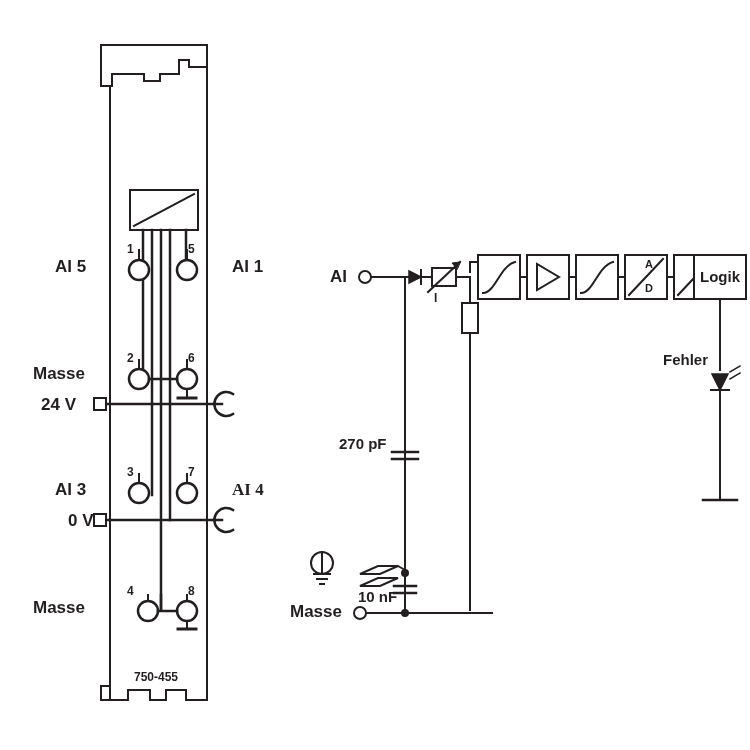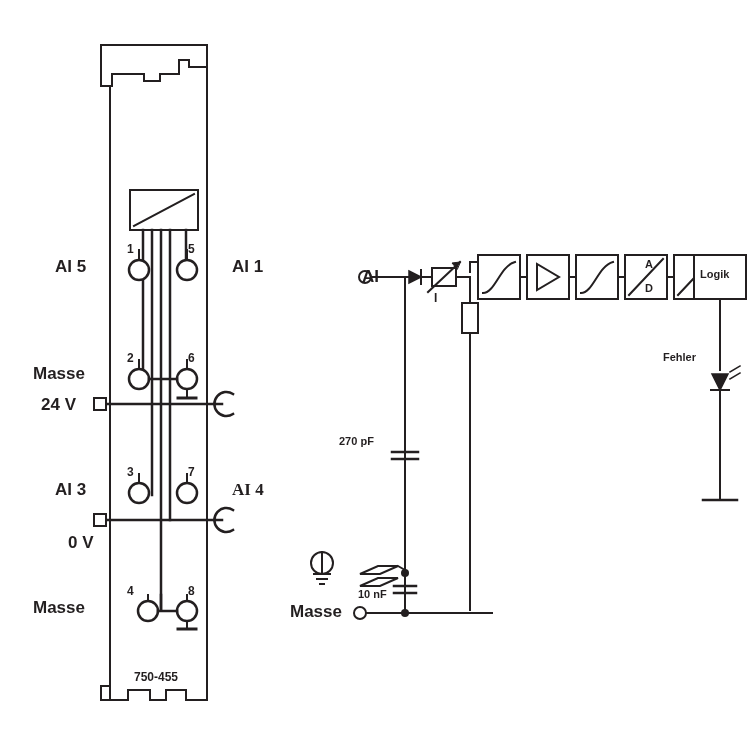--- a/index.html
+++ b/index.html
@@ -23,21 +23,21 @@
     height: 750px;
   }
   .lbl {
     position: absolute;
     font-family: "Liberation Sans", sans-serif;
     color: #231f20;
     white-space: nowrap;
     line-height: 1;
   }
   .lbl-big { font-size: 17px; font-weight: 700; }
-  .lbl-mid { font-size: 11px; font-weight: 700; }
+  .lbl-mid { font-size: 15px; font-weight: 700; }
   .lbl-sm  { font-size: 12px; font-weight: 700; }
   .lbl-xs  { font-size: 11px; font-weight: 700; }
 </style>
 </head>
 <body>
 
 <svg id="canvas" viewBox="0 0 750 750">
   <g fill="none" stroke="#231f20" stroke-width="2" stroke-linecap="square">
 
     <g stroke-width="2">
@@ -221,35 +221,35 @@
 
   </g>
 </svg>
 
 <div class="lbl lbl-big" style="left:55px; top:258px;">AI 5</div>
 <div class="lbl lbl-big" style="left:232px; top:258px;">AI 1</div>
 <div class="lbl lbl-big" style="left:33px; top:365px;">Masse</div>
 <div class="lbl lbl-big" style="left:41px; top:396px;">24 V</div>
 <div class="lbl lbl-big" style="left:55px; top:481px;">AI 3</div>
 <div class="lbl lbl-big" style="left:232px; top:481px;font-family:Liberation Serif, serif;">AI 4</div>
-<div class="lbl lbl-big" style="left:68px; top:512px;margin-top:22px;">0 V</div>
+<div class="lbl lbl-big" style="left:68px; top:512px;">0 V</div>
 <div class="lbl lbl-big" style="left:33px; top:599px;">Masse</div>
 
 <div class="lbl lbl-sm" style="left:127px; top:243px;">1</div>
 <div class="lbl lbl-sm" style="left:188px; top:243px;">5</div>
 <div class="lbl lbl-sm" style="left:127px; top:352px;">2</div>
 <div class="lbl lbl-sm" style="left:188px; top:352px;">6</div>
 <div class="lbl lbl-sm" style="left:127px; top:466px;">3</div>
 <div class="lbl lbl-sm" style="left:188px; top:466px;">7</div>
 <div class="lbl lbl-sm" style="left:127px; top:585px;">4</div>
 <div class="lbl lbl-sm" style="left:188px; top:585px;">8</div>
 
 <div class="lbl lbl-sm" style="left:134px; top:646px;margin-top:25px;">750-455</div>
 
-<div class="lbl lbl-big" style="left:330px; top:268px;margin-left:32px;">AI</div>
+<div class="lbl lbl-big" style="left:330px; top:268px;">AI</div>
 <div class="lbl lbl-sm" style="left:434px; top:292px;">I</div>
 <div class="lbl lbl-xs" style="left:645px; top:259px;">A</div>
 <div class="lbl lbl-xs" style="left:645px; top:283px;">D</div>
 <div class="lbl lbl-mid" style="left:700px; top:269px;">Logik</div>
 <div class="lbl lbl-mid" style="left:663px; top:352px;">Fehler</div>
 
 <div class="lbl lbl-mid" style="left:339px; top:436px;">270 pF</div>
 <div class="lbl lbl-mid" style="left:358px; top:589px;">10 nF</div>
 <div class="lbl lbl-big" style="left:290px; top:603px;">Masse</div>
 

